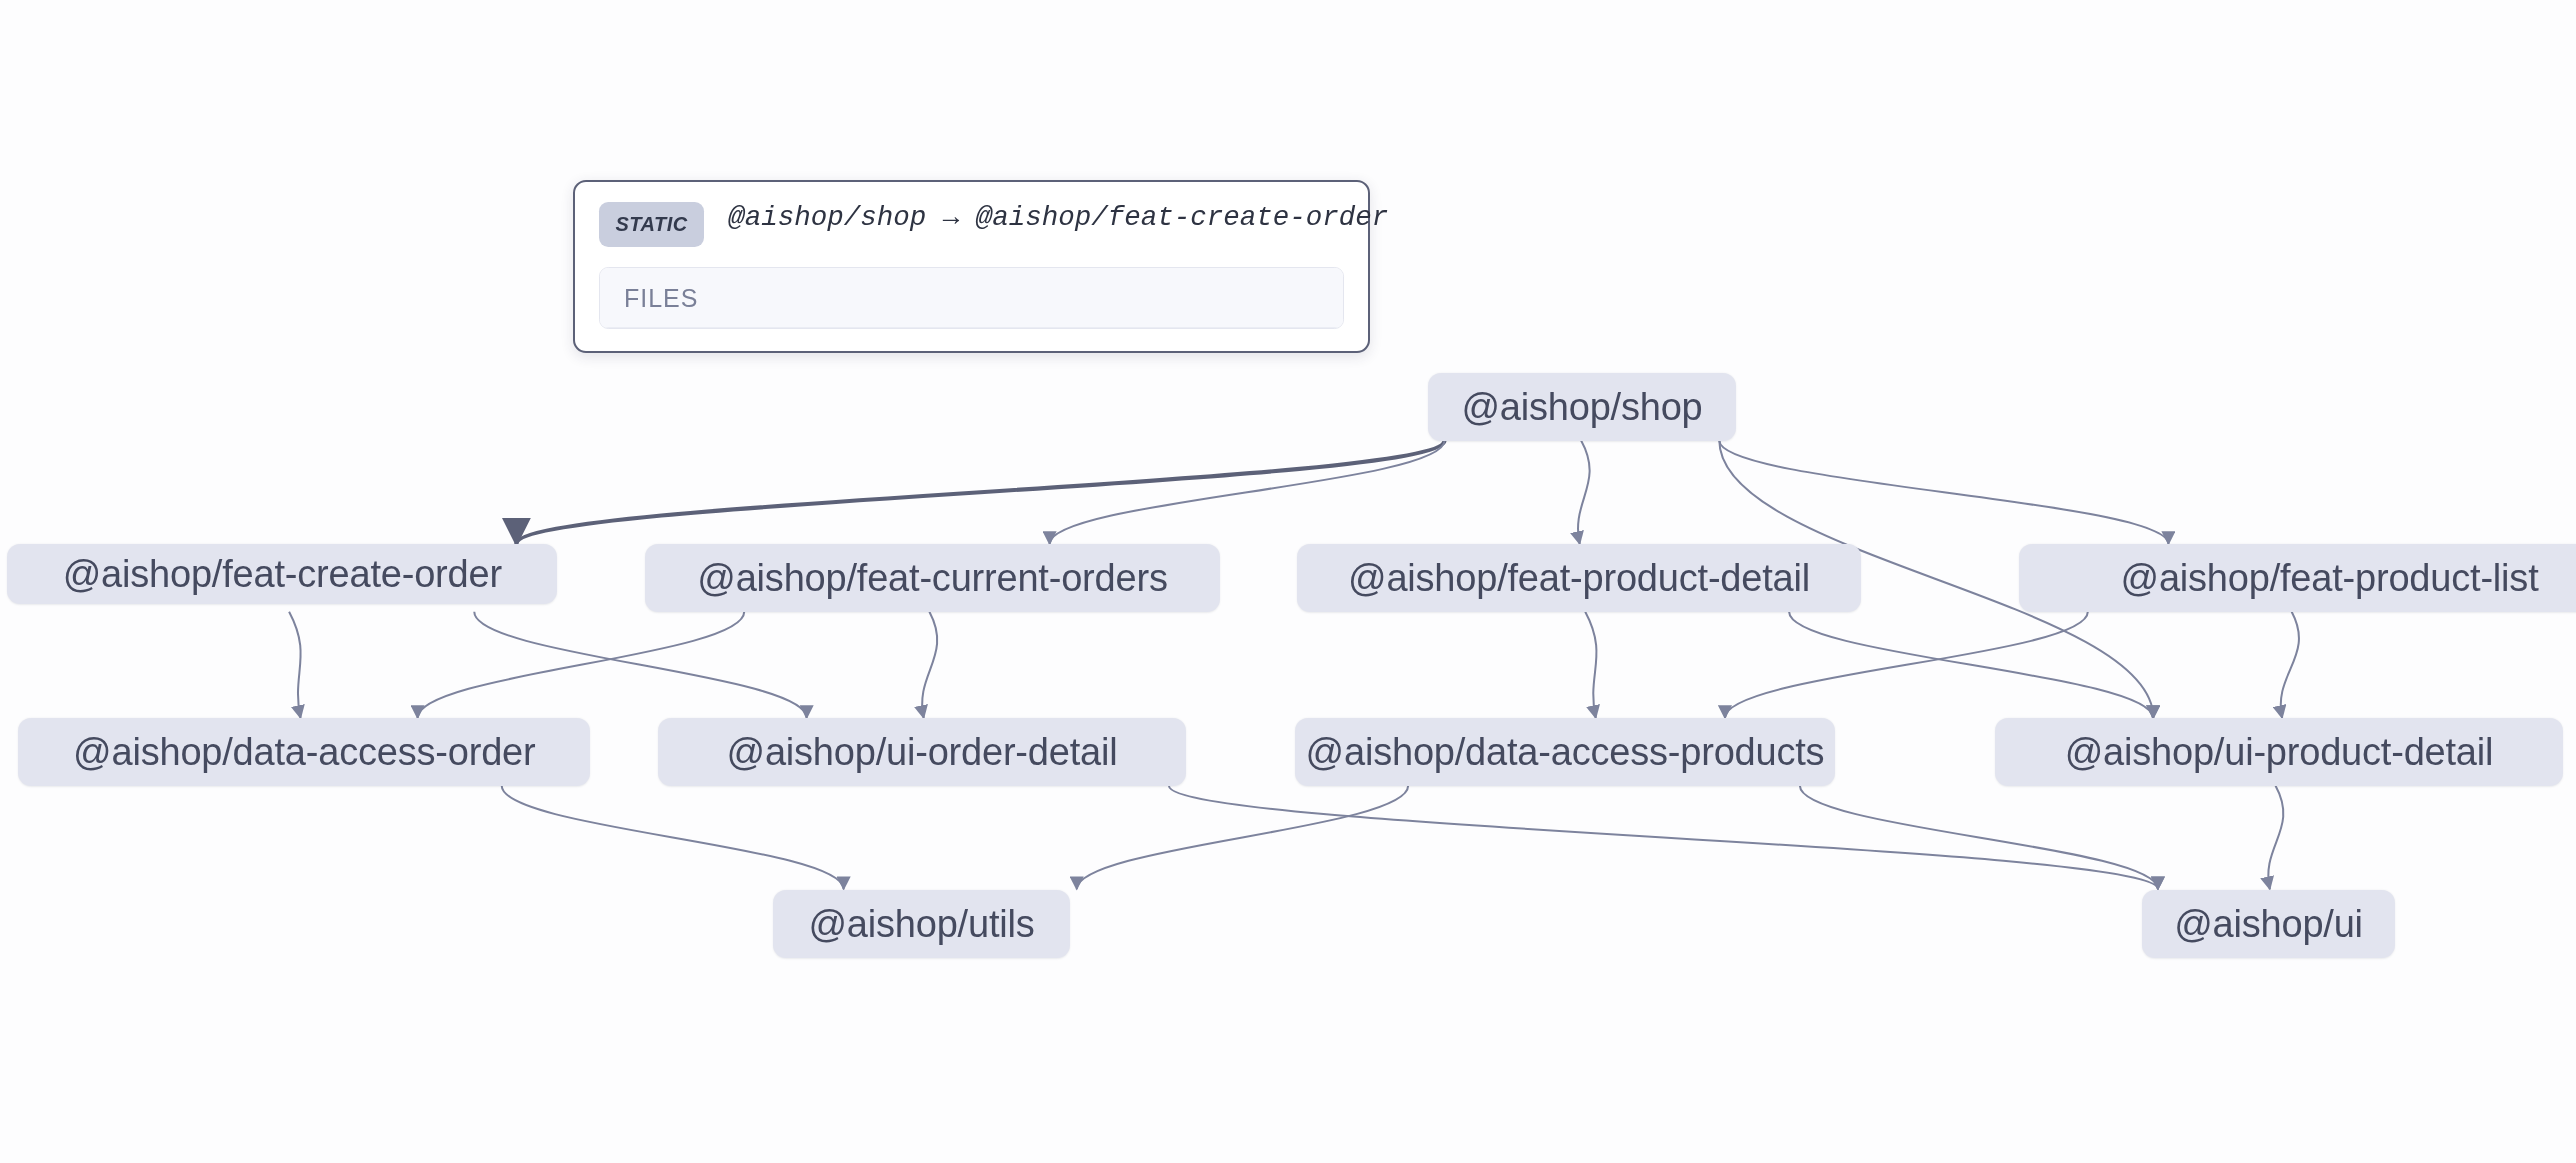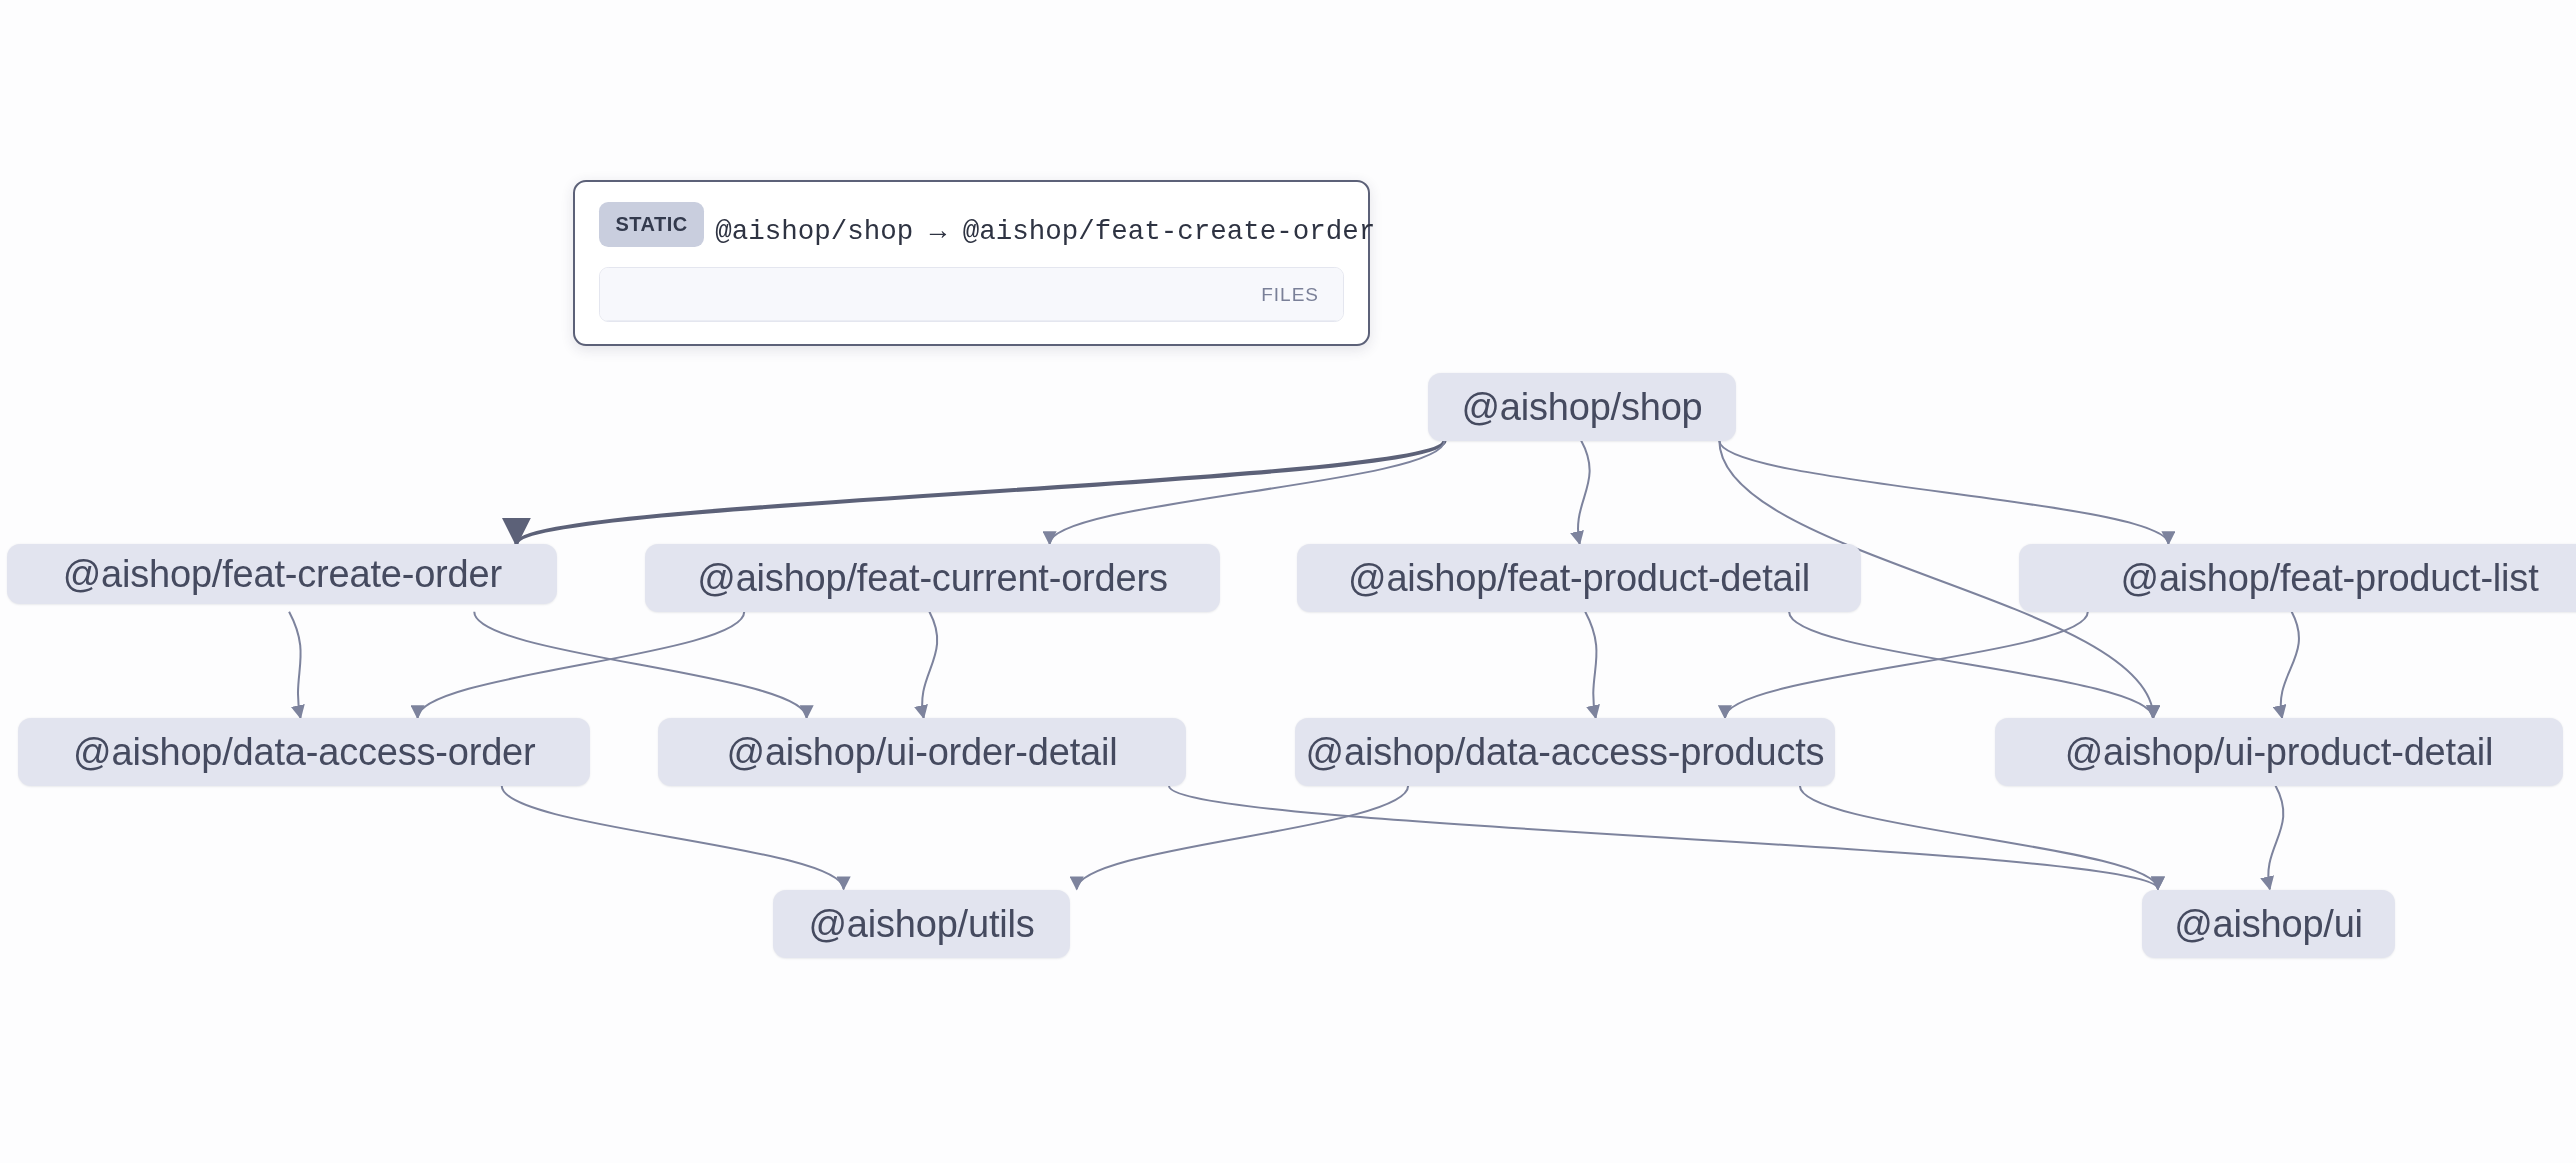--- a/index.html
+++ b/index.html
@@ -42,22 +42,23 @@
     position: absolute;
     box-sizing: border-box;
     background: #ffffff;
     border: 2.7px solid #5c6178;
     border-radius: 13px;
     box-shadow: 0 3.7px 13px rgba(40,45,70,0.12);
     padding: 20px 24px 22px 24px;
   }
   .tt-head {
     display: flex;
-    align-items: flex-end;
-    gap: 11px;
+    align-items: flex-start;
+    gap: 24px;
+    font-style: italic;
   }
   .tt-badge {
     background: #c9cede;
     color: #333a4d;
     border-radius: 9.2px;
     font-size: 20px;
     font-weight: bold;
     letter-spacing: 0.5px;
     padding: 11px 16.5px;
     font-family: "Liberation Sans", sans-serif;
@@ -72,24 +73,23 @@
     margin-top: 20px;
     border: 0.9px solid #e4e6ef;
     border-radius: 9.2px;
     overflow: hidden;
     background: #ffffff;
   }
   .tt-panel-head {
     background: #f7f8fc;
     border-bottom: 0.9px solid #ebedf4;
     color: #7a8098;
-    font-size: 19px;
+    font-size: 25px;
     letter-spacing: 1px;
     padding: 15.6px 24px 14.7px 24px;
-    text-align: right;
   }
   .tt-file {
     background: #ffffff;
     color: #242938;
     font-size: 26px;
     padding: 16.5px 24px 18.3px 24px;
   }
 </style>
 </head>
 <body>

